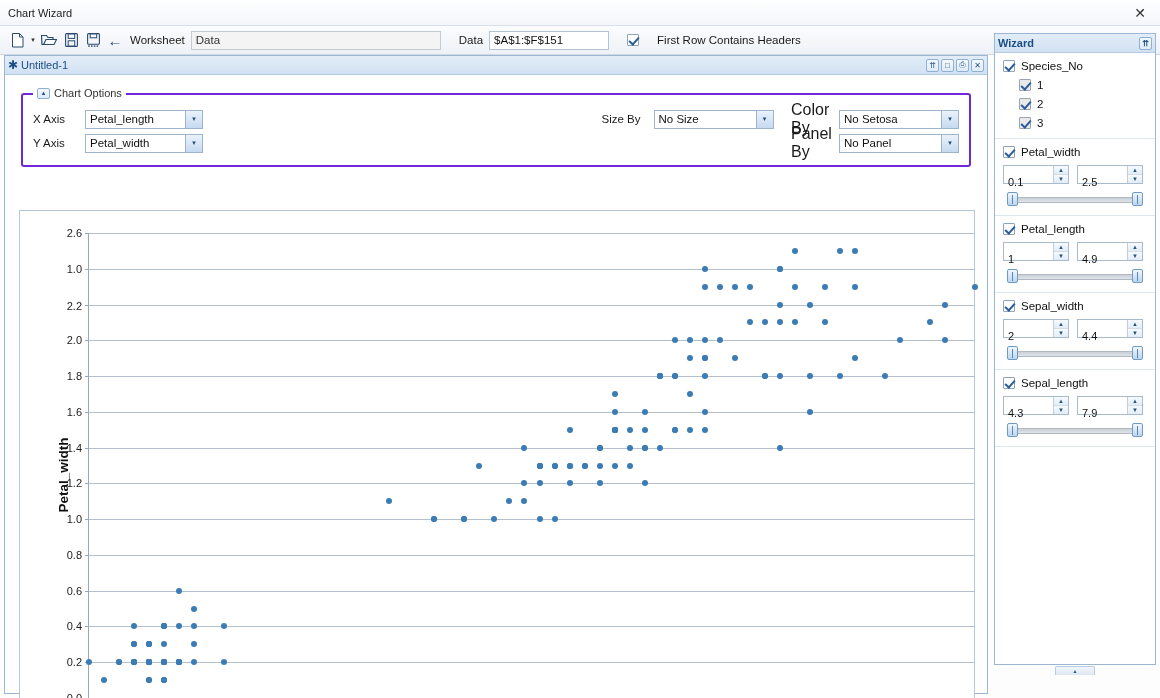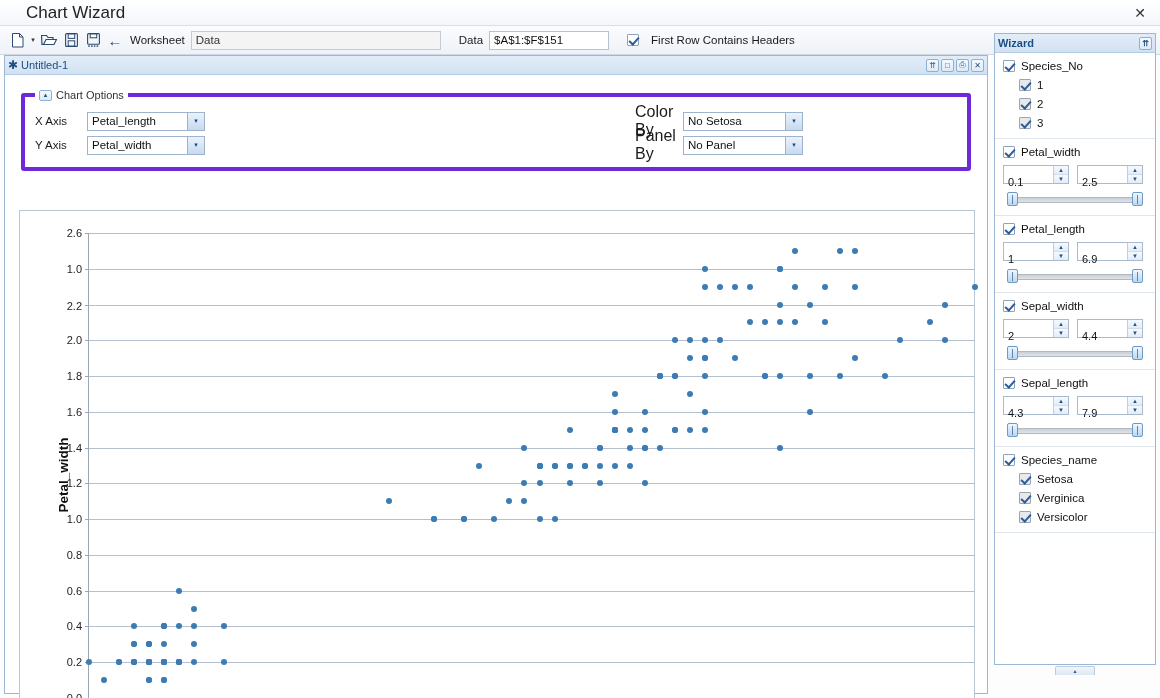--- a/index.html
+++ b/index.html
@@ -14,21 +14,21 @@
   }
   #app { position: relative; width: 1160px; height: 698px; background: #fdfdfd; }
 
   
   .titlebar {
     position: absolute; left: 0; top: 0; width: 1160px; height: 26px;
     background: linear-gradient(#ffffff, #f3f6fa);
     border-bottom: 1px solid #d8dfe8;
     display: flex; align-items: center;
   }
-  .titlebar .title { padding-left: 26px; font-size: 17px; color: #222; }
+  .titlebar .title { padding-left: 8px; font-size: 11px; color: #222; }
   .titlebar .spacer { flex: 1; }
   .win-close {
     width: 40px; height: 25px; display: flex; align-items: center; justify-content: center;
     font-size: 14px; color: #333; cursor: pointer;
   }
 
   
   .toolbar {
     position: absolute; left: 0; top: 26px; width: 1160px; height: 29px;
     background: linear-gradient(#fbfcfe, #eef2f7);
@@ -40,21 +40,21 @@
     cursor: pointer; border: 1px solid transparent; border-radius: 2px; color: #2b4a6f;
   }
   .tb-caret { font-size: 7px; color: #333; width: 10px; text-align: center; cursor: pointer; }
   .tb-label { margin: 0 6px 0 4px; font-size: 11.5px; color: #1a1a1a; white-space: nowrap; }
   .tb-field {
     height: 19px; border: 1px solid #b5c2d0; background: #fff;
     font-size: 11.5px; line-height: 17px; padding: 0 4px; color: #111;
   }
   #ws-field { width: 250px; background: #f4f4f4; color: #333; border-color: #c3cbd5; }
   #data-field { width: 120px; }
-  .chk { display: inline-flex; align-items: center; gap: 12px; cursor: pointer; }
+  .chk { display: inline-flex; align-items: center; gap: 18px; cursor: pointer; }
   .box {
     width: 12px; height: 12px; border: 1px solid #8fa4bb; background: #fdfdfd;
     display: inline-block; position: relative; flex: none; border-radius: 1px;
   }
   .box.on::after {
     content: ""; position: absolute; left: 3px; top: 0px;
     width: 4px; height: 8px; border: solid #2a5c9b; border-width: 0 2px 2px 0;
     transform: rotate(42deg);
   }
   .box.gray { background: #e9e9e9; border-color: #9aa5b1; }
@@ -75,21 +75,21 @@
   .mini {
     width: 13px; height: 13px; margin-left: 2px;
     border: 1px solid #8fb0d2; background: linear-gradient(#f4f9ff, #dfeaf7);
     display: flex; align-items: center; justify-content: center;
     font-size: 8px; color: #23527f; cursor: pointer; border-radius: 2px;
   }
 
   
   .optwrap { position: relative; padding: 12px 10px 8px; }
   .group {
-    position: relative; border: 4px solid #6d28d9; border-radius: 3px;
+    position: relative; border: 2px solid #6d28d9; border-radius: 3px;
     padding: 12px 10px 10px; margin: 6px 6px 0;
   }
   .group-legend {
     position: absolute; top: -8px; left: 10px; background: #fff;
     padding: 0 4px; display: flex; align-items: center; gap: 4px;
     font-size: 11px; color: #333;
   }
   .leg-btn {
     width: 13px; height: 11px; border: 1px solid #8fb0d2; border-radius: 2px;
     background: linear-gradient(#f4f9ff, #ddeaf8);
@@ -300,20 +300,29 @@
             </div>
             <div class="opt-row">
               <span class="opt-lbl">Y Axis</span>
               <span class="combo w118">
                 <span class="cval">Petal_width</span>
                 <span class="carrow">▾</span>
               </span>
             </div>
           </div>
 
+          <div class="col-mid">
+            <div class="opt-row">
+              <span class="opt-lbl">Size By</span>
+              <span class="combo w120">
+                <span class="cval">No Size</span>
+                <span class="carrow">▾</span>
+              </span>
+            </div>
+          </div>
 
           <div class="col-right">
             <div class="opt-row">
               <span class="opt-lbl-r">Color By</span>
               <span class="combo w120">
                 <span class="cval">No Setosa</span>
                 <span class="carrow">▾</span>
               </span>
             </div>
             <div class="opt-row">
@@ -585,21 +594,21 @@
           </div>
           <div class="spin-row">
             <div class="spin">
               <span class="sval">1</span>
               <span class="sbtns">
                 <span>▲</span>
                 <span>▼</span>
               </span>
             </div>
             <div class="spin">
-              <span class="sval">6.9</span>
+              <span class="sval">4.9</span>
               <span class="sbtns">
                 <span>▲</span>
                 <span>▼</span>
               </span>
             </div>
           </div>
           <div class="slider">
             <div class="strack"></div>
             <div class="shandle left"></div>
             <div class="shandle right"></div>
@@ -652,38 +661,20 @@
                 <span>▼</span>
               </span>
             </div>
           </div>
           <div class="slider">
             <div class="strack"></div>
             <div class="shandle left"></div>
             <div class="shandle right"></div>
           </div>
         </div>
-        <div class="fsec">
-          <div class="fsec-title">
-            <span class="box on"></span>
-            <span>Species_name</span>
-          </div>
-          <div class="fsub">
-            <span class="box gray on"></span>
-            <span>Setosa</span>
-          </div>
-          <div class="fsub">
-            <span class="box gray on"></span>
-            <span>Verginica</span>
-          </div>
-          <div class="fsub">
-            <span class="box gray on"></span>
-            <span>Versicolor</span>
-          </div>
-        </div>
       </div>
   </div>
 
   <div class="obs-grip">
     <span class="tab">▴</span>
   </div>
 
 </div>
 
 </body></html>

